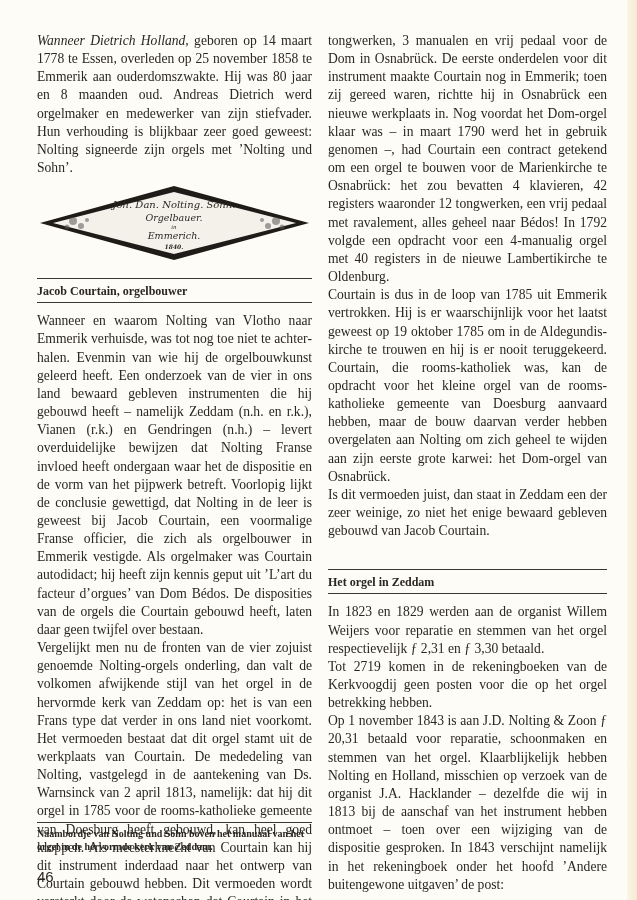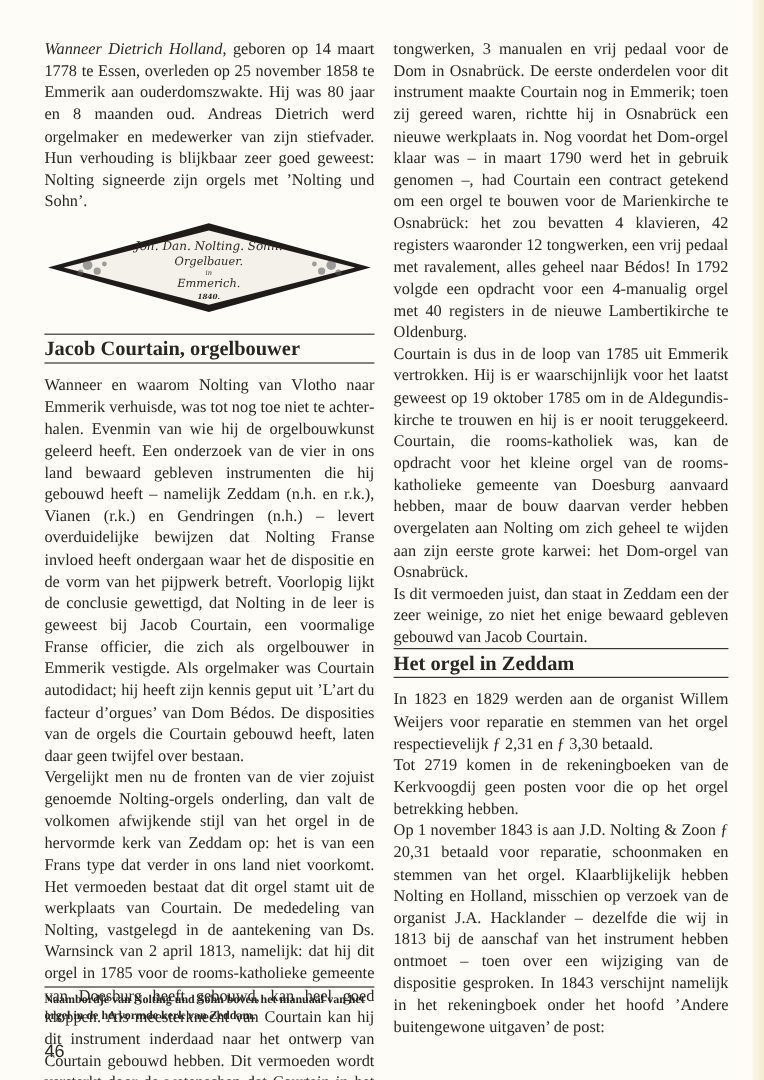--- a/index.html
+++ b/index.html
@@ -24,28 +24,28 @@
   .para { margin: 0; hyphens: manual; }
   .para .it { font-style: italic; }
   .nameplate {
     width: 275px; height: 80px; margin: 6px 0 0 0;
     display: block;
   }
   .heading {
     border-top: 1.5px solid #3a3632;
     border-bottom: 1.5px solid #3a3632;
     font-weight: bold;
-    font-size: 17px;
+    font-size: 12px;
     line-height: 18px;
     padding: 3px 0 2px 0;
     text-align: left;
     margin: 0 0 9px 0;
   }
   .left-heading { margin-top: 15px; }
-  .right-heading { }
+  .right-heading { margin-top: 29px; }
   .caption-block {
     position: absolute; left: 37px; top: 822px; width: 275px;
   }
   .caption-rule { border-top: 1.5px solid #3a3632; margin-bottom: 4px; }
   .caption {
     font-family: "Liberation Serif", serif;
     font-weight: bold; font-size: 10px; line-height: 13px;
     text-align: left;
   }
   .page-number {

